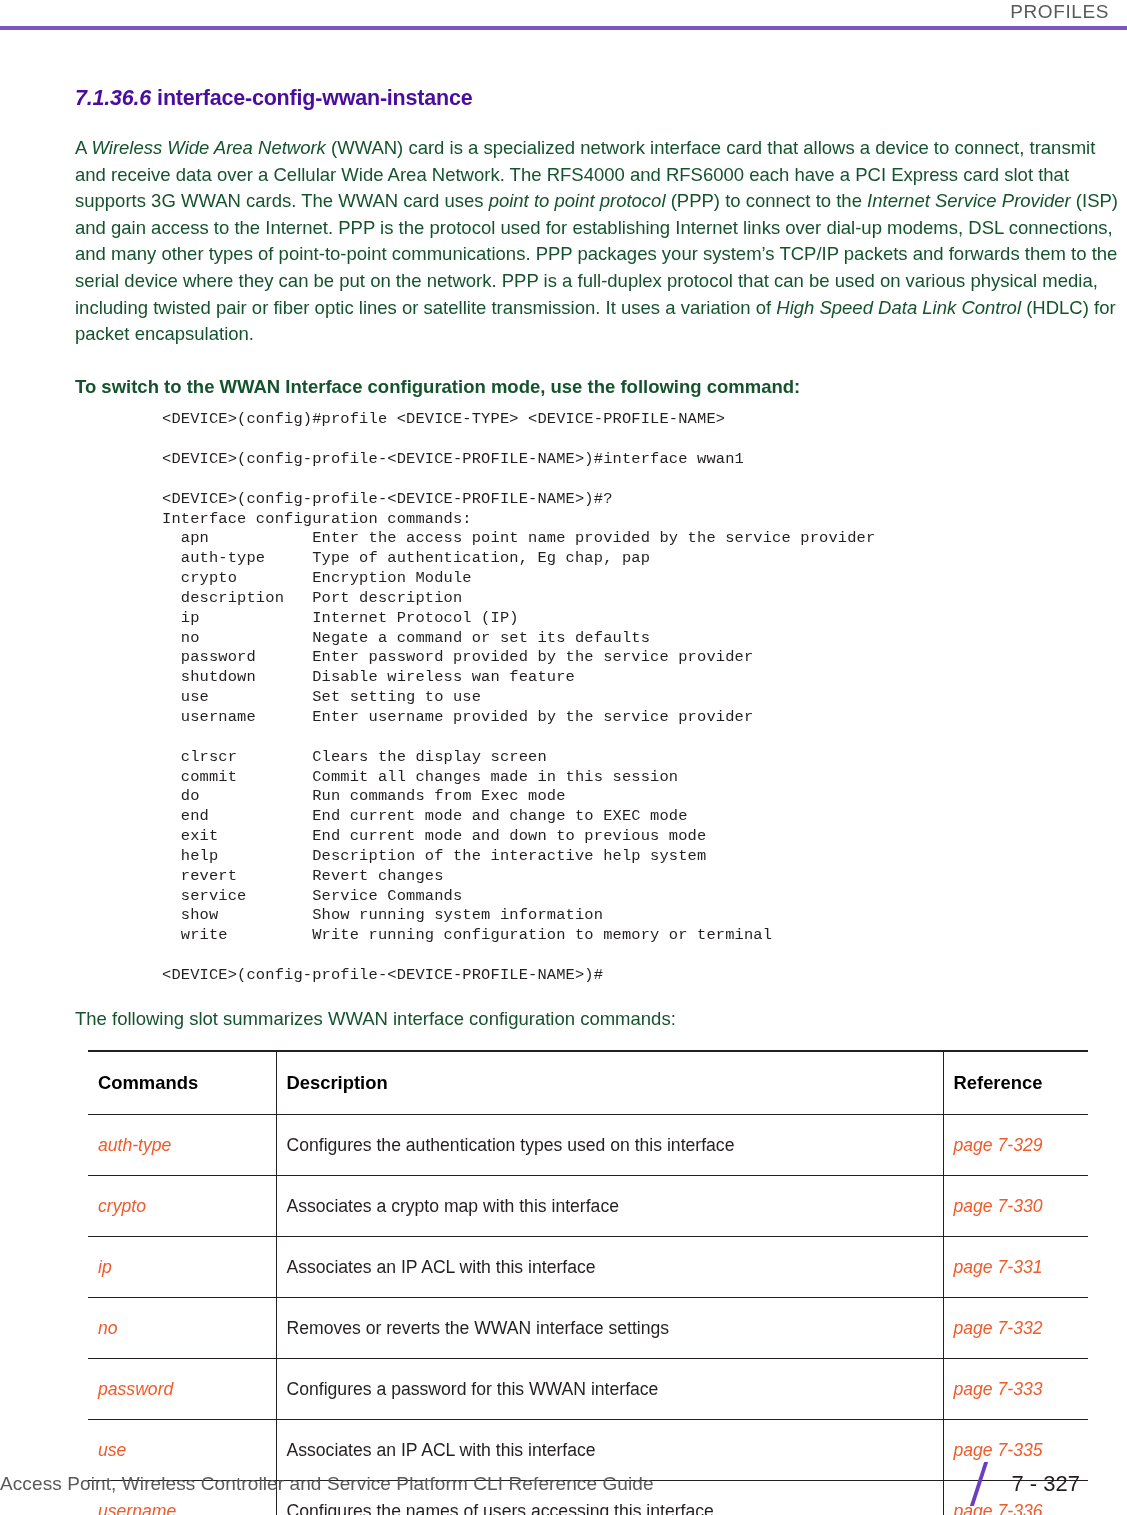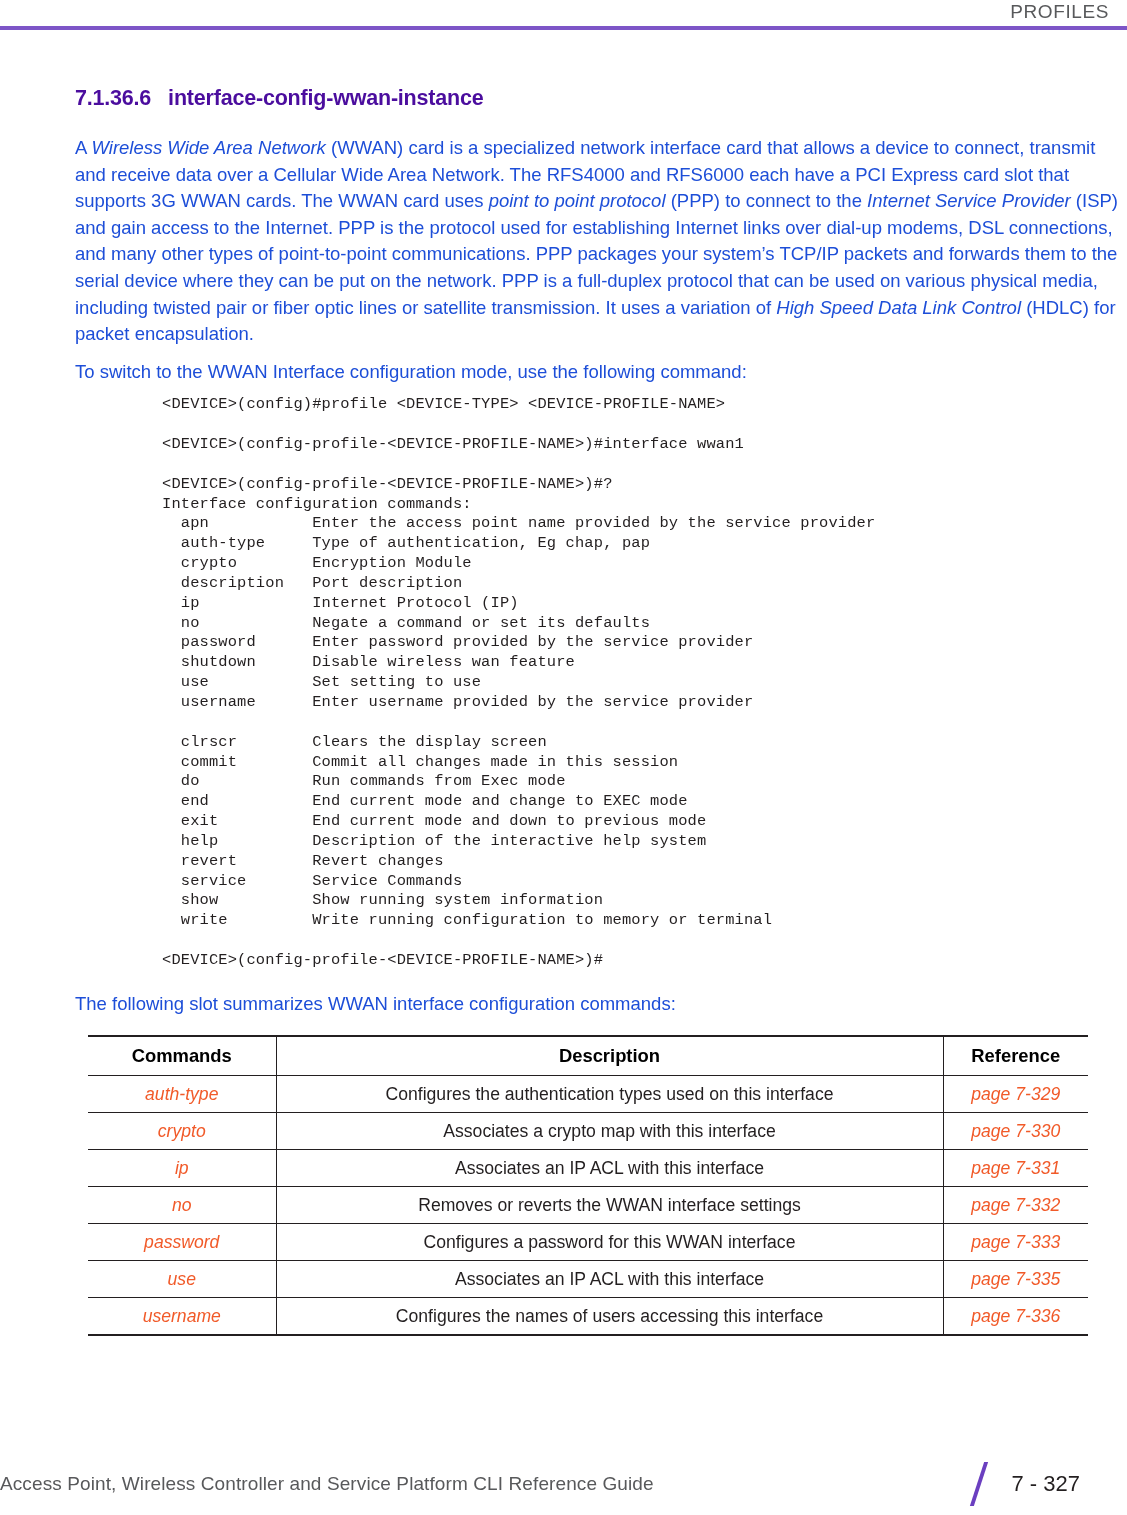--- a/index.html
+++ b/index.html
@@ -53,21 +53,21 @@
 
   h2.section-heading {
     margin: 0;
     font-size: 21.5px;
     font-weight: bold;
     color: #4b0d9e;
     letter-spacing: -0.2px;
     font-family: "Liberation Sans", sans-serif;
     white-space: nowrap;
   }
-  h2.section-heading .sec-num { margin-right: 17px; }
+  h2.section-heading .sec-num { margin-right: 6px; font-style: italic; }
 
   .breadcrumb {
     margin-top: 9px;
     margin-left: 13px;
     font-size: 18px;
     font-style: italic;
     color: #f15a29;
     font-family: "Liberation Sans", sans-serif;
     display: flex;
     align-items: center;
@@ -81,26 +81,26 @@
     border-top: 5px solid transparent;
     border-bottom: 5px solid transparent;
     position: relative;
     top: 1px;
   }
 
   p.body-text {
     margin: 0;
     font-size: 18.5px;
     line-height: 26.6px;
-    color: #1d4ed8;
+    color: #14532d;
     text-align: left;
     font-family: "Liberation Sans", sans-serif;
   }
   p.intro-para { margin-top: 24px; }
-  p.switch-para { margin-top: 11px; }
+  p.switch-para { margin-top: 26px; font-weight: bold; }
   p.table-intro { margin-top: 20px; }
 
   em.it { font-style: italic; }
 
   
   pre.cli-block {
     margin: 0;
     margin-top: 10px;
     margin-left: 87px;
     font-family: "Liberation Mono", "DejaVu Sans Mono", monospace;
@@ -118,23 +118,23 @@
     border-collapse: collapse;
     width: 1000px;
     table-layout: fixed;
   }
   table.cmd-table col.c-cmd  { width: 188px; }
   table.cmd-table col.c-desc { width: 667px; }
   table.cmd-table col.c-ref  { width: 145px; }
 
   table.cmd-table th,
   table.cmd-table td {
-    text-align: center;
+    text-align: left;
     vertical-align: middle;
-    padding: 0 10px;
+    padding: 12px 10px;
     height: 36px;
     font-size: 17.6px;
     font-family: "Liberation Sans", sans-serif;
   }
   table.cmd-table thead th {
     font-weight: bold;
     color: #000000;
     border-top: 2.2px solid #231f20;
     border-bottom: 1.4px solid #231f20;
     height: 38px;

